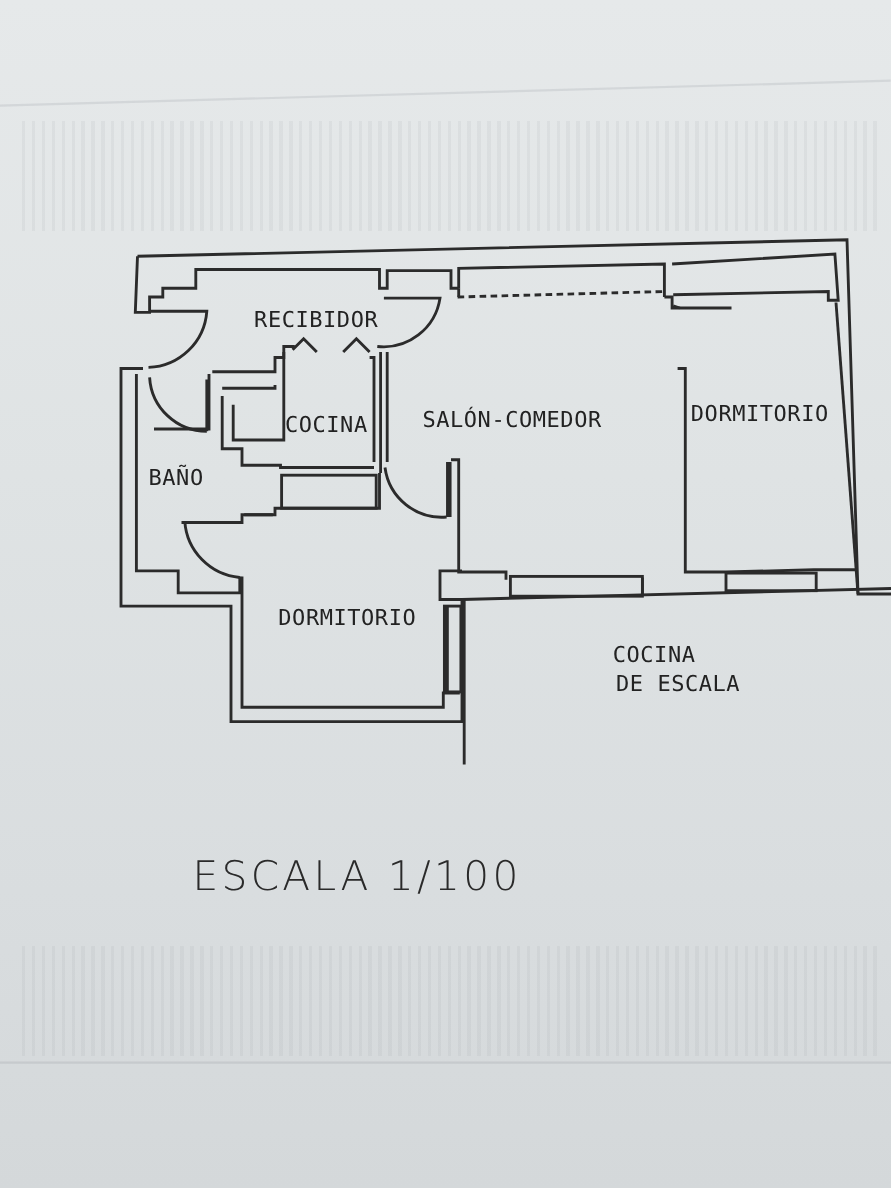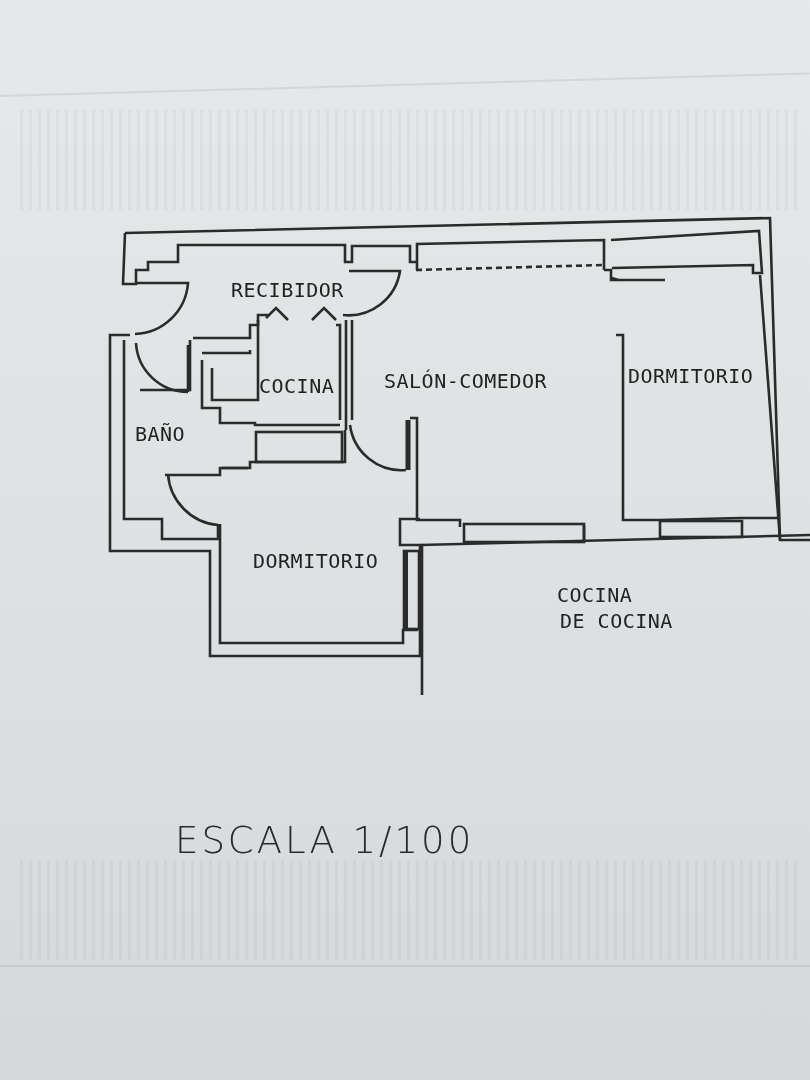--- a/index.html
+++ b/index.html
@@ -22,21 +22,21 @@
     position:absolute; background:
       repeating-linear-gradient(90deg, rgba(140,145,150,0.10) 0 3px, transparent 3px 9px);
   }
   svg.plan { position:absolute; left:0; top:0; }
   .label {
     position:absolute; color:#222; font-family:"DejaVu Sans Mono", monospace;
     font-size:20px; letter-spacing:0.5px; white-space:nowrap;
   }
   .scale {
     position:absolute; left:175px; top:775px; font-size:37px; color:#2a2a2a;
-    font-family:"DejaVu Sans", sans-serif; font-weight:300; letter-spacing:3px;margin-top:44px;
+    font-family:"DejaVu Sans", sans-serif; font-weight:300; letter-spacing:3px;
   }
 </style>
 </head>
 <body>
 
 <div class="paper-fold"></div>
 <div class="paper-fold2"></div>
 <div class="bleed" style="left:20px;top:110px;width:780px;height:100px;"></div>
 <div class="bleed" style="left:20px;top:860px;width:780px;height:100px;"></div>
 
@@ -105,15 +105,15 @@
   </g>
 </svg>
 
 <div class="label" style="left:231px;top:278px;">RECIBIDOR</div>
 <div class="label" style="left:259px;top:374px;">COCINA</div>
 <div class="label" style="left:135px;top:422px;">BAÑO</div>
 <div class="label" style="left:384px;top:369px;">SALÓN-COMEDOR</div>
 <div class="label" style="left:628px;top:364px;">DORMITORIO</div>
 <div class="label" style="left:253px;top:549px;">DORMITORIO</div>
 <div class="label" style="left:557px;top:583px;">COCINA</div>
-<div class="label" style="left:560px;top:609px;">DE COCINA</div>
+<div class="label" style="left:560px;top:609px;">DE ESCALA</div>
 
 <div class="scale">ESCALA 1/100</div>
 
 </body></html>

